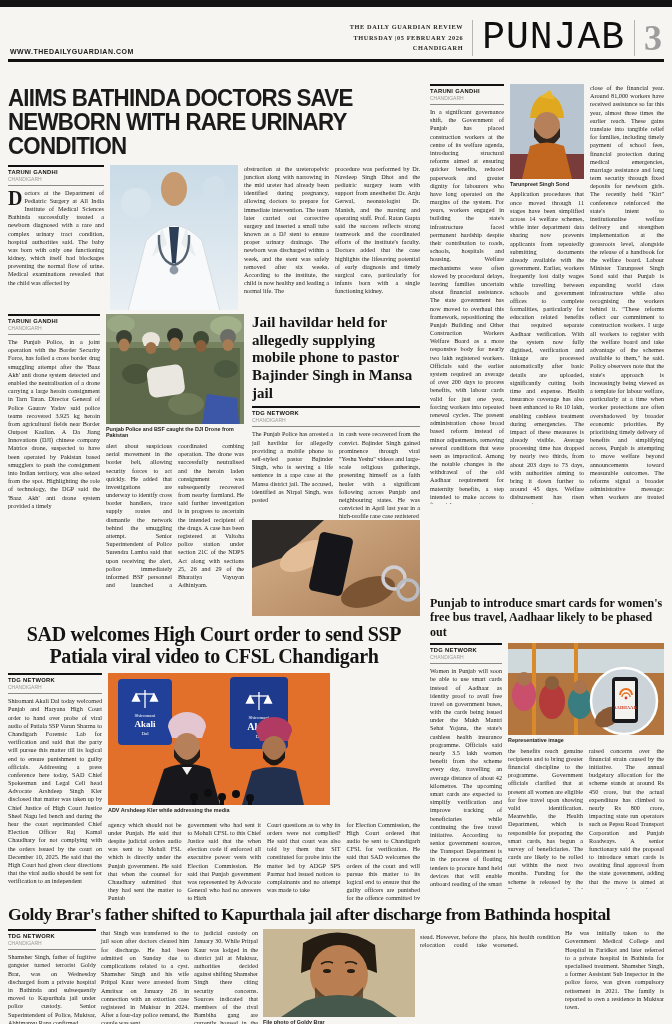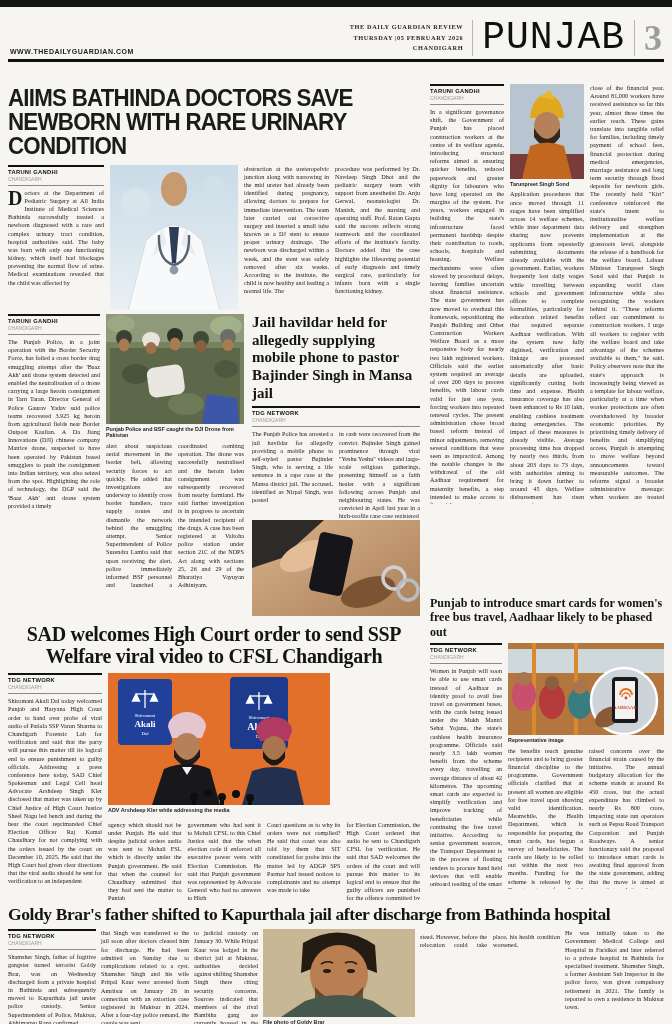--- a/index.html
+++ b/index.html
@@ -208,21 +208,21 @@
           </svg>
           <div class="caption">Representative image</div>
           <div class="jail-cols2">
             <div class="grow bodytext">at the jail in Mansa at the time of the incident and is currently stationed in Barnala. The arrest follows an earlier surprise inspection conducted in June last year by jail authorities along with local police, during which a mobile phone and Rs 2,500</div>
             <div class="grow bodytext">in 2018 and has since been lodged in prison. Police officials said the probe is ongoing to determine whether other jail personnel were involved in smuggling prohibited items into the prison. Further investigation is underway</div>
           </div>
         </article>
       </div>
 
       <article class="art-sad">
-        <h2 class="head-serif head-sad">SAD welcomes High Court order to send SSP Welfare viral video to CFSL Chandigarh</h2>
+        <h2 class="head-serif head-sad">SAD welcomes High Court order to send SSP Patiala viral video to CFSL Chandigarh</h2>
         <div class="sad-body">
           <div class="w94">
             <div class="byline">
               <div class="name">TDG NETWORK</div>
               <div class="city">CHANDIGARH</div>
             </div>
             <div class="bodytext">Shiromani Akali Dal today welcomed Punjab and Haryana High Court order to hand over probe of viral audio of Patiala SSP Varun Sharma to Chandigarh Forensic Lab for verification and said that the party will pursue this matter till its logical end to ensure punishment to guilty officials. Addressing a press conference here today, SAD Chief Spokesman and Legal Cell head Advocate Arshdeep Singh Kler disclosed that matter was taken up by Chief Justice of High Court Justice Sheel Nagu led bench and during the hear the court reprimanded Chief Election Officer Raj Kamal Chaudhary for not complying with the orders issued by the court on December 10, 2025. He said that the High Court had given clear directions that the viral audio should be sent for verification to an independent</div>
           </div>
           <div class="sad-right">
             <div class="sad-row1">

